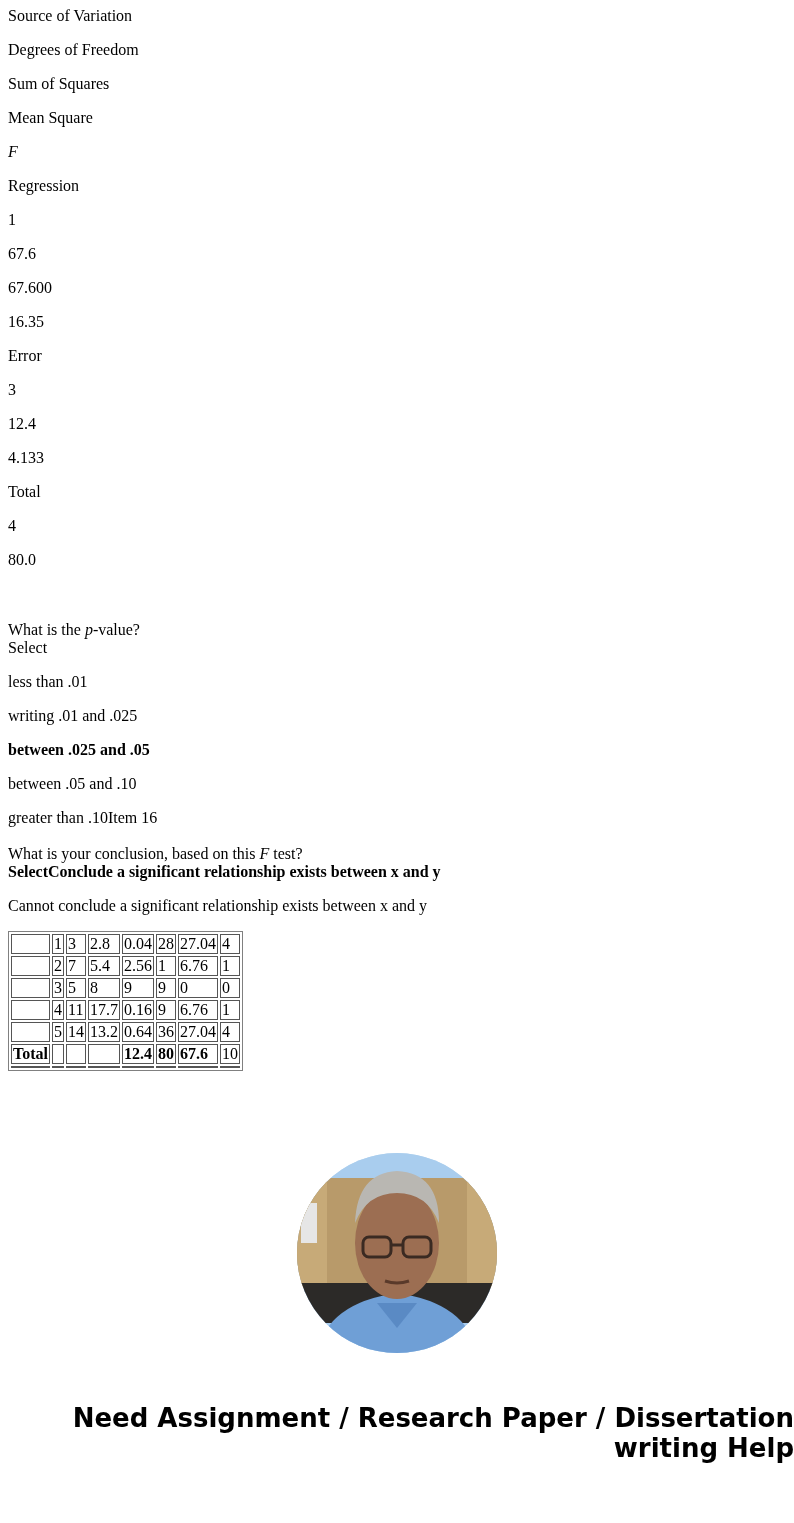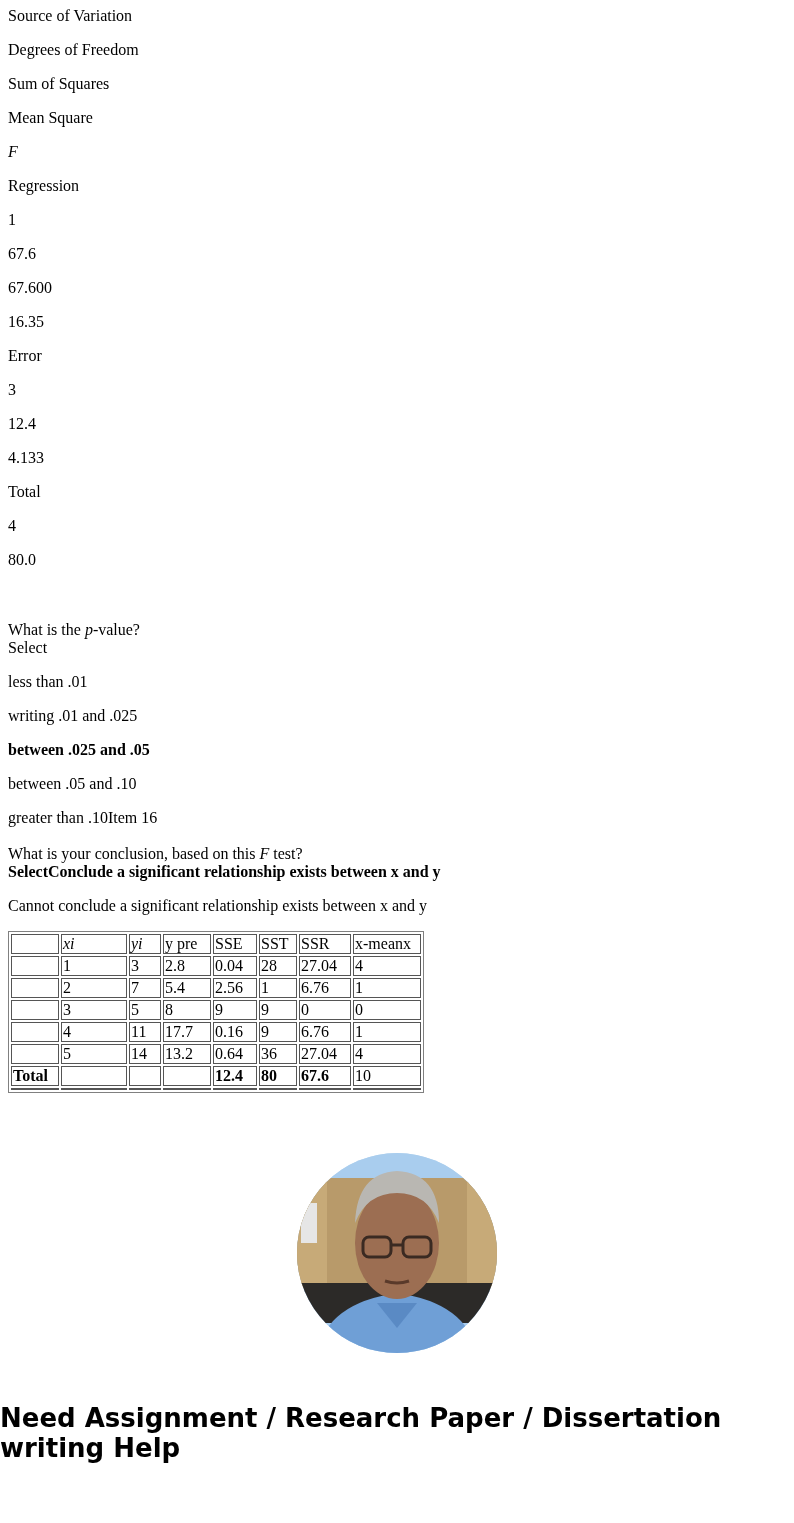--- a/index.html
+++ b/index.html
@@ -21,21 +21,21 @@
   }
   table.calc tr.sep td { height: 0; padding: 0; border: 1px solid #555; line-height: 0; font-size: 0; }
   .c0 { width: 44px; } .c1 { width: 62px; } .c2 { width: 28px; } .c3 { width: 44px; }
   .c4 { width: 40px; } .c5 { width: 34px; } .c6 { width: 48px; } .c7 { width: 64px; }
   .avatar {
     position: absolute; left: 297px; top: 1153px; width: 200px; height: 200px;
     border-radius: 50%; overflow: hidden;
     background: #bcd7ef;
   }
   .footer {
-    position: absolute; left: 0; top: 1403px; width: 794px; text-align: left;
+    position: absolute; left: 0; top: 1403px; width: 794px; text-align: right;
     font-family: "DejaVu Sans", sans-serif; font-weight: bold; font-size: 26px;
     line-height: 30px; color: #000;
   }
 </style>
 </head>
 <body>
 
 <div class="content">
 
   <p class="p" style="top:7px">Source of Variation</p>
@@ -70,30 +70,20 @@
   <p class="p" style="top:809px"><span>greater than .10</span><span>Item 16</span></p>
 
   <p class="p" style="top:845px">
     <span>What is your conclusion, based on this </span><i>F</i><span> test?</span>
   </p>
   <p class="p bold" style="top:863px"><span>Select</span><span>Conclude a significant relationship exists between x and y</span></p>
   <p class="p" style="top:897px">Cannot conclude a significant relationship exists between x and y</p>
 
   <table class="calc">
     <tbody>
-        <tr>
-      <td class="c0"></td>
-      <td class="c1" style="font-style:italic">xi</td>
-      <td class="c2" style="font-style:italic">yi</td>
-      <td class="c3">y pre</td>
-      <td class="c4">SSE</td>
-      <td class="c5">SST</td>
-      <td class="c6">SSR</td>
-      <td class="c7">x-meanx</td>
-    </tr>
     <tr>
       <td></td>
       <td>1</td>
       <td>3</td>
       <td>2.8</td>
       <td>0.04</td>
       <td>28</td>
       <td>27.04</td>
       <td>4</td>
     </tr>

